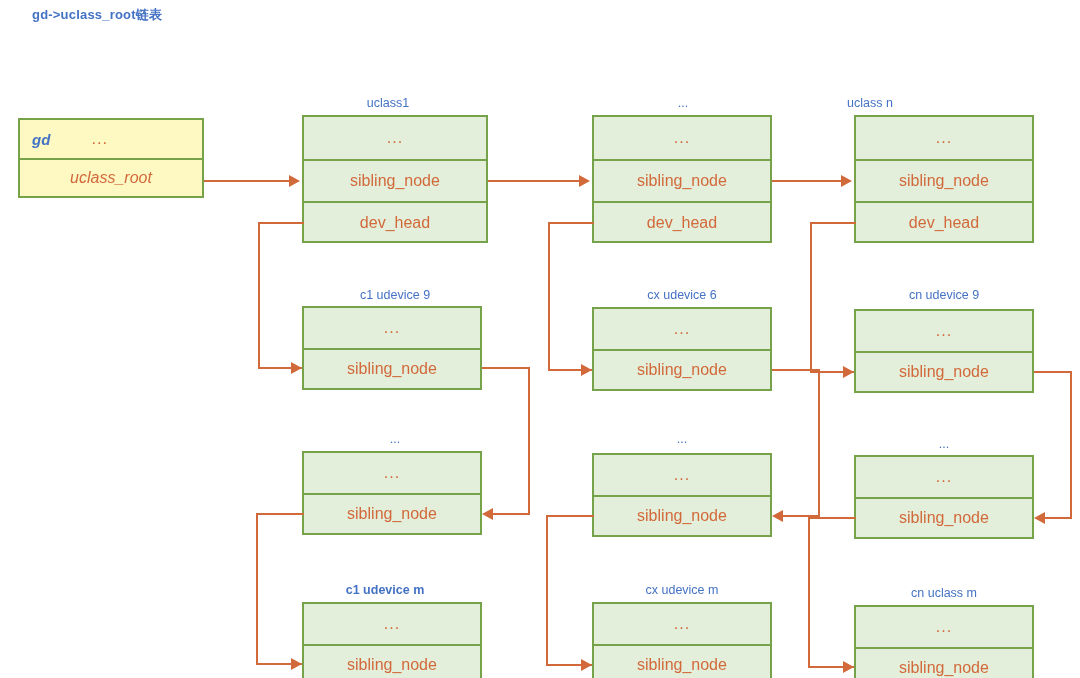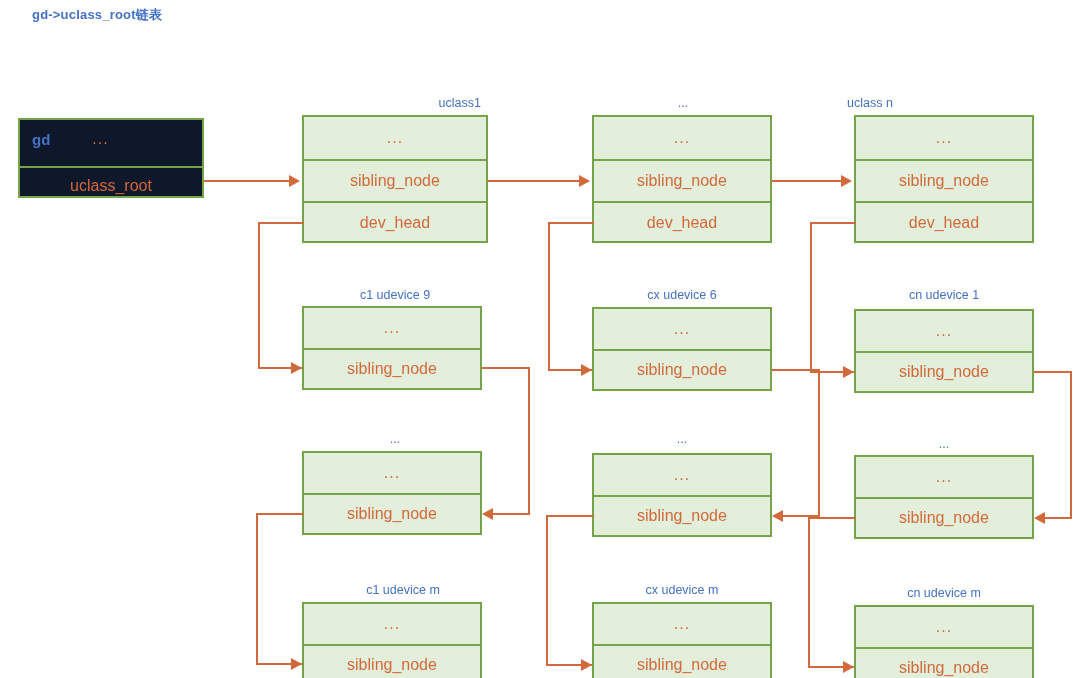--- a/index.html
+++ b/index.html
@@ -47,21 +47,22 @@
   }
   .node .row.dots {
     color: #D2693B;
     font-size: 16px;
     letter-spacing: 1px;
   }
 
   
   .node.gd-box {
     border: 2px solid #76A24A;
-    background: #0f172a;
+    background: #fef9c3;
+    font-style: italic;
   }
   .node.gd-box .row {
     border-color: #76A24A;
   }
   .gd-row-top {
     justify-content: flex-start !important;
     padding-left: 12px;
   }
   .gd-label {
     color: #4472C4;
@@ -112,24 +113,24 @@
 </head>
 <body>
 
 <div id="diagram-title">gd-&gt;uclass_root链表</div>
 
 <div class="node gd-box" style="left:18px; top:118px; width:186px; height:80px;">
   <div class="row gd-row-top" style="height:38px;">
     <span class="gd-label">gd</span>
     <span class="gd-dots">...</span>
   </div>
-  <div class="row" style="height:38px;margin-top:8px;">uclass_root</div>
-</div>
-
-<div class="caption" style="left:295px; top:96px; width:186px; text-align:right;">uclass1</div>
+  <div class="row" style="height:38px;">uclass_root</div>
+</div>
+
+<div class="caption" style="left:295px; top:96px; width:186px; text-align:center;">uclass1</div>
 <div class="caption" style="left:590px; top:96px; width:186px;">...</div>
 <div class="caption" style="left:847px; top:96px; width:186px; text-align:left;">uclass n</div>
 
 <div class="node" style="left:302px; top:115px; width:186px; height:128px;">
   <div class="row dots" style="height:42px;">...</div>
   <div class="row" style="height:42px;">sibling_node</div>
   <div class="row" style="height:42px;">dev_head</div>
 </div>
 
 <div class="node" style="left:592px; top:115px; width:180px; height:128px;">
@@ -148,21 +149,21 @@
 <div class="arrow right" style="left:289px; top:175px;"></div>
 
 <div class="conn h" style="left:488px; top:180px; width:92px;"></div>
 <div class="arrow right" style="left:579px; top:175px;"></div>
 
 <div class="conn h" style="left:772px; top:180px; width:70px;"></div>
 <div class="arrow right" style="left:841px; top:175px;"></div>
 
 <div class="caption" style="left:302px; top:288px; width:186px;">c1 udevice 9</div>
 <div class="caption" style="left:592px; top:288px; width:180px;">cx udevice 6</div>
-<div class="caption" style="left:854px; top:288px; width:180px;">cn udevice 1</div>
+<div class="caption" style="left:854px; top:288px; width:180px;">cn udevice 9</div>
 
 <div class="node" style="left:302px; top:306px; width:180px; height:84px;">
   <div class="row dots" style="height:40px;">...</div>
   <div class="row" style="height:40px;">sibling_node</div>
 </div>
 
 <div class="node" style="left:592px; top:307px; width:180px; height:84px;">
   <div class="row dots" style="height:40px;">...</div>
   <div class="row" style="height:40px;">sibling_node</div>
 </div>
@@ -184,23 +185,23 @@
 <div class="node" style="left:592px; top:453px; width:180px; height:84px;">
   <div class="row dots" style="height:40px;">...</div>
   <div class="row" style="height:40px;">sibling_node</div>
 </div>
 
 <div class="node" style="left:854px; top:455px; width:180px; height:84px;">
   <div class="row dots" style="height:40px;">...</div>
   <div class="row" style="height:40px;">sibling_node</div>
 </div>
 
-<div class="caption" style="left:310px; top:583px; width:186px;">c1 udevice m</div>
+<div class="caption" style="left:292px; top:583px; width:186px;font-weight:bold;">c1 udevice m</div>
 <div class="caption" style="left:592px; top:583px; width:180px;">cx udevice m</div>
-<div class="caption" style="left:854px; top:586px; width:180px;">cn udevice m</div>
+<div class="caption" style="left:854px; top:586px; width:180px;">cn uclass m</div>
 
 <div class="node" style="left:302px; top:602px; width:180px; height:84px;">
   <div class="row dots" style="height:40px;">...</div>
   <div class="row" style="height:40px;">sibling_node</div>
 </div>
 
 <div class="node" style="left:592px; top:602px; width:180px; height:84px;">
   <div class="row dots" style="height:40px;">...</div>
   <div class="row" style="height:40px;">sibling_node</div>
 </div>

